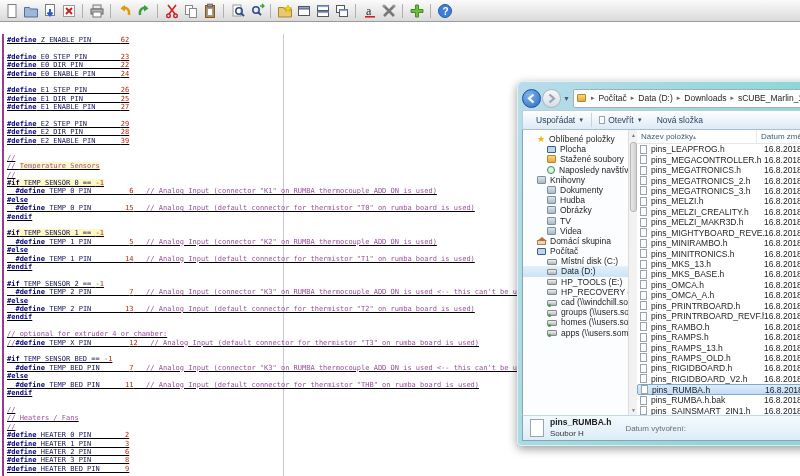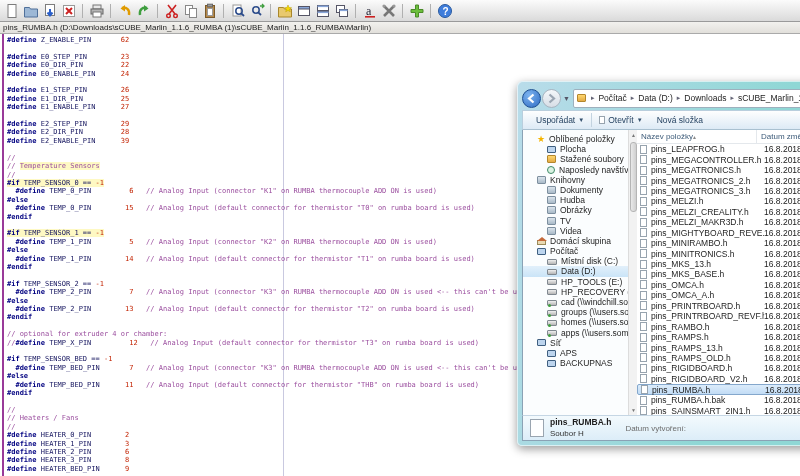--- a/index.html
+++ b/index.html
@@ -14,21 +14,21 @@
   .tbico { width:17px; height:17px; display:flex; align-items:center; justify-content:center; margin:0 1px; }
   .tbsep { width:1px; height:14px; background:#b0b0b0; margin:0 4px; }
   .ed-tabbar { position:absolute; left:0; top:22px; width:800px; height:12px;
     background:linear-gradient(#f2f1ee,#e2e0db); border-bottom:1px solid #aaa;
     font-size:8px; color:#222; line-height:12px; padding-left:3px; white-space:nowrap; overflow:hidden; }
   .ed-code { position:absolute; left:0; top:34px; width:800px; height:442px; background:#fff; overflow:hidden; }
   .ed-marginline { position:absolute; left:2px; top:0; bottom:0; width:2px; background:#993a99; }
   .ed-guideline { position:absolute; left:283px; top:0; bottom:0; width:1px; background:#c9c9e0; }
   #code-lines { position:absolute; left:7px; top:2px; font-family:"DejaVu Sans Mono", monospace;
     font-size:7px; line-height:8.42px; white-space:pre; }
-  .cl { height:8.42px; }
+  .cl { height:8.42px;text-decoration:underline; }
   .k { color:#000080; font-weight:bold; }
   .i { color:#14145e; }
   .n { color:#c22200; }
   .c { color:#9a4d9e; }
   .h { background:#fef9c3; }
 
   
   .explorer { position:absolute; left:517px; top:81px; width:300px; height:365px;
     background:linear-gradient(105deg,#b9dcea,#8fd7d5 70%);
     border-radius:6px 6px 5px 5px; padding:5px 0 5px 5px;
@@ -230,23 +230,20 @@
         </span>
         <span class="tbsep"></span>
         <span class="tbico">
           <svg width="16" height="16" viewBox="0 0 16 16">
             <circle cx="8" cy="8" r="6.5" fill="#3f7ddb" stroke="#2a5a9e"></circle>
             <text x="5.6" y="11.5" font-size="10" font-weight="bold" fill="#fff">?</text>
           </svg>
         </span>
       </span>
   </div>
-  <div class="ed-tabbar">
-    <span>pins_RUMBA.h (D:\Downloads\sCUBE_Marlin_1.1.6_RUMBA (1)\sCUBE_Marlin_1.1.6_RUMBA\Marlin)</span>
-  </div>
   <div class="ed-code">
     <div class="ed-marginline"></div>
     <div class="ed-guideline"></div>
     <div id="code-lines"><div class="cl"><span class="k">#define</span><span class="i"> Z_ENABLE_PIN       </span><span class="n">62</span></div><div class="cl"></div><div class="cl"><span class="k">#define</span><span class="i"> E0_STEP_PIN        </span><span class="n">23</span></div><div class="cl"><span class="k">#define</span><span class="i"> E0_DIR_PIN         </span><span class="n">22</span></div><div class="cl"><span class="k">#define</span><span class="i"> E0_ENABLE_PIN      </span><span class="n">24</span></div><div class="cl"></div><div class="cl"><span class="k">#define</span><span class="i"> E1_STEP_PIN        </span><span class="n">26</span></div><div class="cl"><span class="k">#define</span><span class="i"> E1_DIR_PIN         </span><span class="n">25</span></div><div class="cl"><span class="k">#define</span><span class="i"> E1_ENABLE_PIN      </span><span class="n">27</span></div><div class="cl"></div><div class="cl"><span class="k">#define</span><span class="i"> E2_STEP_PIN        </span><span class="n">29</span></div><div class="cl"><span class="k">#define</span><span class="i"> E2_DIR_PIN         </span><span class="n">28</span></div><div class="cl"><span class="k">#define</span><span class="i"> E2_ENABLE_PIN      </span><span class="n">39</span></div><div class="cl"></div><div class="cl"><span class="c">//</span></div><div class="cl"><span class="c">// </span><span class="c h">Temperature Sensors</span></div><div class="cl"><span class="c">//</span></div><div class="cl"><span class="k h">#if</span><span class="i h"> TEMP_SENSOR_0 == </span><span class="n h">-1</span></div><div class="cl"><span class="i">  </span><span class="k">#define</span><span class="i"> TEMP_0_PIN         </span><span class="n">6</span><span class="c">   // Analog Input (connector "K1" on RUMBA thermocouple ADD ON is used)</span></div><div class="cl"><span class="k">#else</span></div><div class="cl"><span class="i">  </span><span class="k">#define</span><span class="i"> TEMP_0_PIN        </span><span class="n">15</span><span class="c">   // Analog Input (default connector for thermistor "T0" on rumba board is used)</span></div><div class="cl"><span class="k">#endif</span></div><div class="cl"></div><div class="cl"><span class="k h">#if</span><span class="i h"> TEMP_SENSOR_1 == </span><span class="n h">-1</span></div><div class="cl"><span class="i">  </span><span class="k">#define</span><span class="i"> TEMP_1_PIN         </span><span class="n">5</span><span class="c">   // Analog Input (connector "K2" on RUMBA thermocouple ADD ON is used)</span></div><div class="cl"><span class="k">#else</span></div><div class="cl"><span class="i">  </span><span class="k">#define</span><span class="i"> TEMP_1_PIN        </span><span class="n">14</span><span class="c">   // Analog Input (default connector for thermistor "T1" on rumba board is used)</span></div><div class="cl"><span class="k">#endif</span></div><div class="cl"></div><div class="cl"><span class="k">#if</span><span class="i"> TEMP_SENSOR_2 == </span><span class="n">-1</span></div><div class="cl"><span class="i">  </span><span class="k">#define</span><span class="i"> TEMP_2_PIN         </span><span class="n">7</span><span class="c">   // Analog Input (connector "K3" on RUMBA thermocouple ADD ON is used &lt;-- this can't be used when TEMP_SENSOR_BED is defined as thermocouple)</span></div><div class="cl"><span class="k">#else</span></div><div class="cl"><span class="i">  </span><span class="k">#define</span><span class="i"> TEMP_2_PIN        </span><span class="n">13</span><span class="c">   // Analog Input (default connector for thermistor "T2" on rumba board is used)</span></div><div class="cl"><span class="k">#endif</span></div><div class="cl"></div><div class="cl"><span class="c">// optional for extruder 4 or chamber:</span></div><div class="cl"><span class="c">//</span><span class="k">#define</span><span class="i"> TEMP_X_PIN         </span><span class="n">12</span><span class="c">   // Analog Input (default connector for thermistor "T3" on rumba board is used)</span></div><div class="cl"></div><div class="cl"><span class="k">#if</span><span class="i"> TEMP_SENSOR_BED == </span><span class="n">-1</span></div><div class="cl"><span class="i">  </span><span class="k">#define</span><span class="i"> TEMP_BED_PIN       </span><span class="n">7</span><span class="c">   // Analog Input (connector "K3" on RUMBA thermocouple ADD ON is used &lt;-- this can't be used when TEMP_SENSOR_2 is defined as thermocouple)</span></div><div class="cl"><span class="k">#else</span></div><div class="cl"><span class="i">  </span><span class="k">#define</span><span class="i"> TEMP_BED_PIN      </span><span class="n">11</span><span class="c">   // Analog Input (default connector for thermistor "THB" on rumba board is used)</span></div><div class="cl"><span class="k">#endif</span></div><div class="cl"></div><div class="cl"><span class="c">//</span></div><div class="cl"><span class="c">// Heaters / Fans</span></div><div class="cl"><span class="c">//</span></div><div class="cl"><span class="k">#define</span><span class="i"> HEATER_0_PIN        </span><span class="n">2</span></div><div class="cl"><span class="k">#define</span><span class="i"> HEATER_1_PIN        </span><span class="n">3</span></div><div class="cl"><span class="k">#define</span><span class="i"> HEATER_2_PIN        </span><span class="n">6</span></div><div class="cl"><span class="k">#define</span><span class="i"> HEATER_3_PIN        </span><span class="n">8</span></div><div class="cl"><span class="k">#define</span><span class="i"> HEATER_BED_PIN      </span><span class="n">9</span></div></div>
   </div>
 
   <div class="explorer">
     <div class="x-addr-row">
       <div class="navc back">
         <svg width="11" height="11" viewBox="0 0 11 11">
@@ -372,34 +369,20 @@
               </div>
               <div class="sb-item">
                 <span class="si si-net"></span>
                 <span>homes (\\users.soma.cz)</span>
               </div>
               <div class="sb-item">
                 <span class="si si-net"></span>
                 <span>apps (\\users.soma.cz) (Z</span>
               </div>
             </div>
-            <div class="sb-group">
-              <div class="sb-label">
-                <span class="si si-mon"></span>
-                <span>Síť</span>
-              </div>
-              <div class="sb-item">
-                <span class="si si-mon"></span>
-                <span>APS</span>
-              </div>
-              <div class="sb-item">
-                <span class="si si-mon"></span>
-                <span>BACKUPNAS</span>
-              </div>
-            </div>
           </div>
         <div class="sb-scroll">
           <div class="sb-arrow" style="top:1px;">▲</div>
           <div class="sb-thumb"></div>
           <div class="sb-arrow" style="bottom:1px;">▼</div>
         </div>
       </div>
       <div class="x-files">
         <div class="x-cols">
           <div class="colh col-name">

